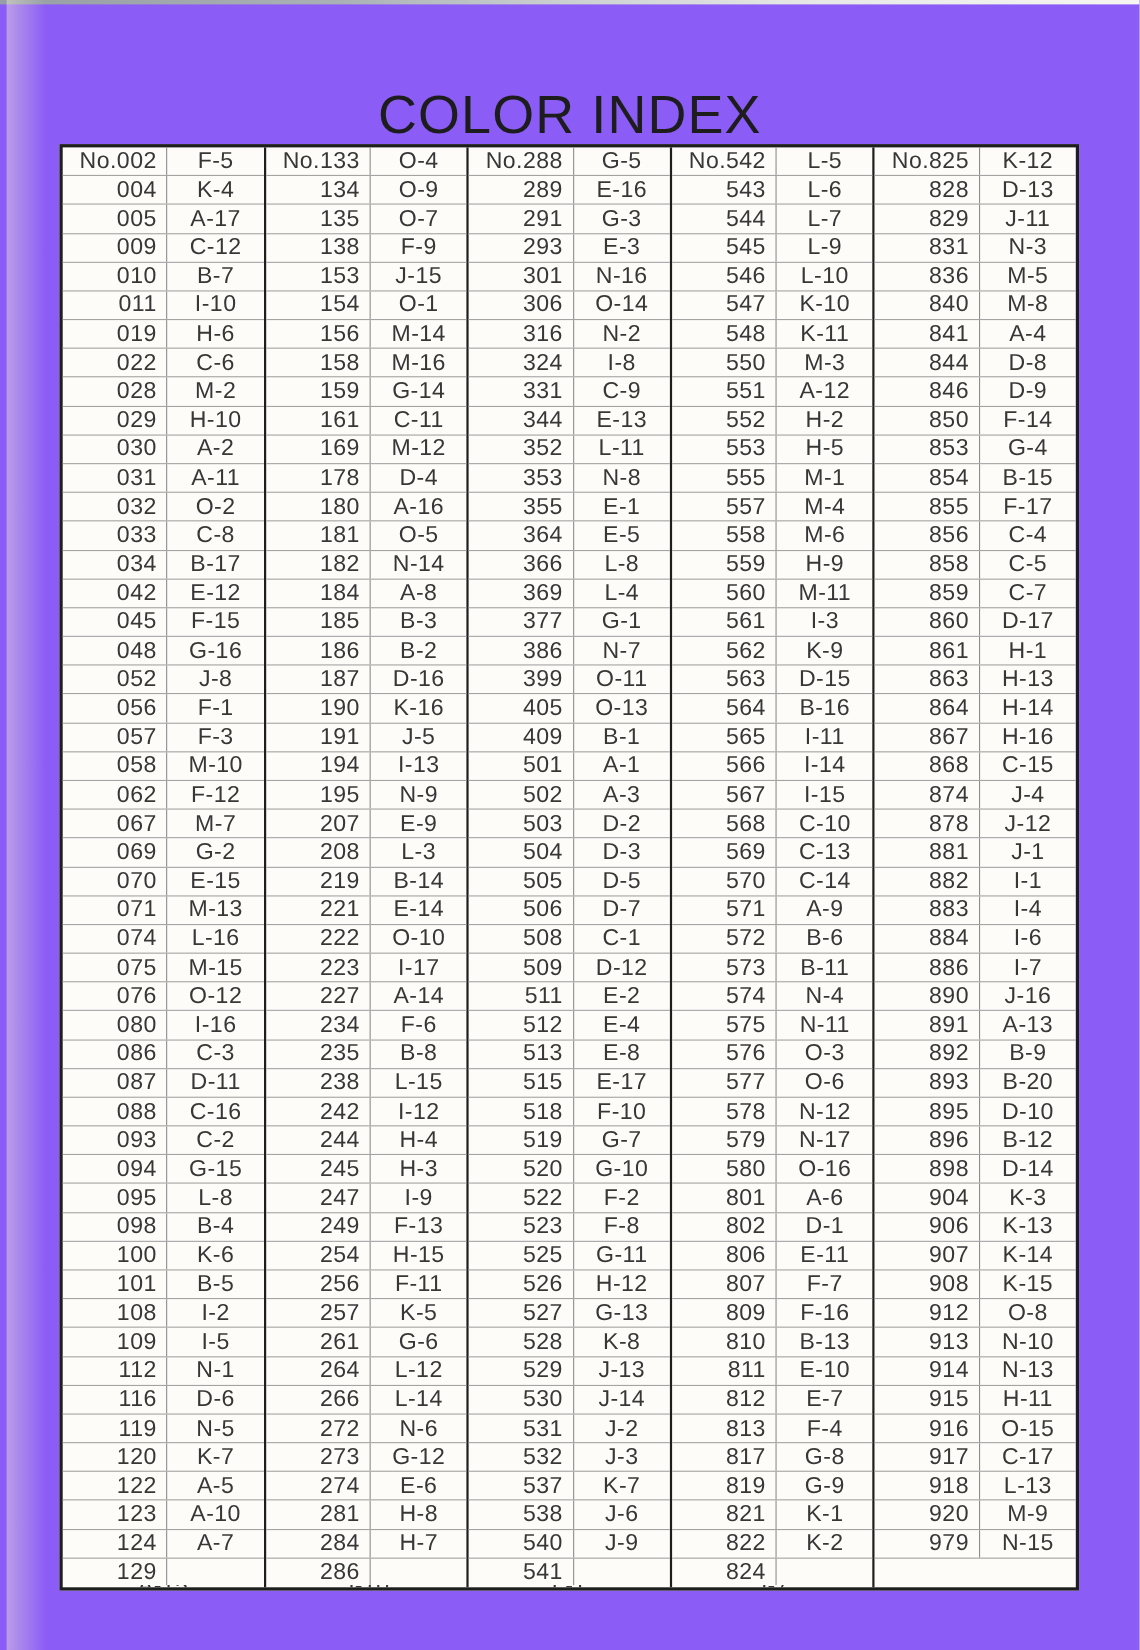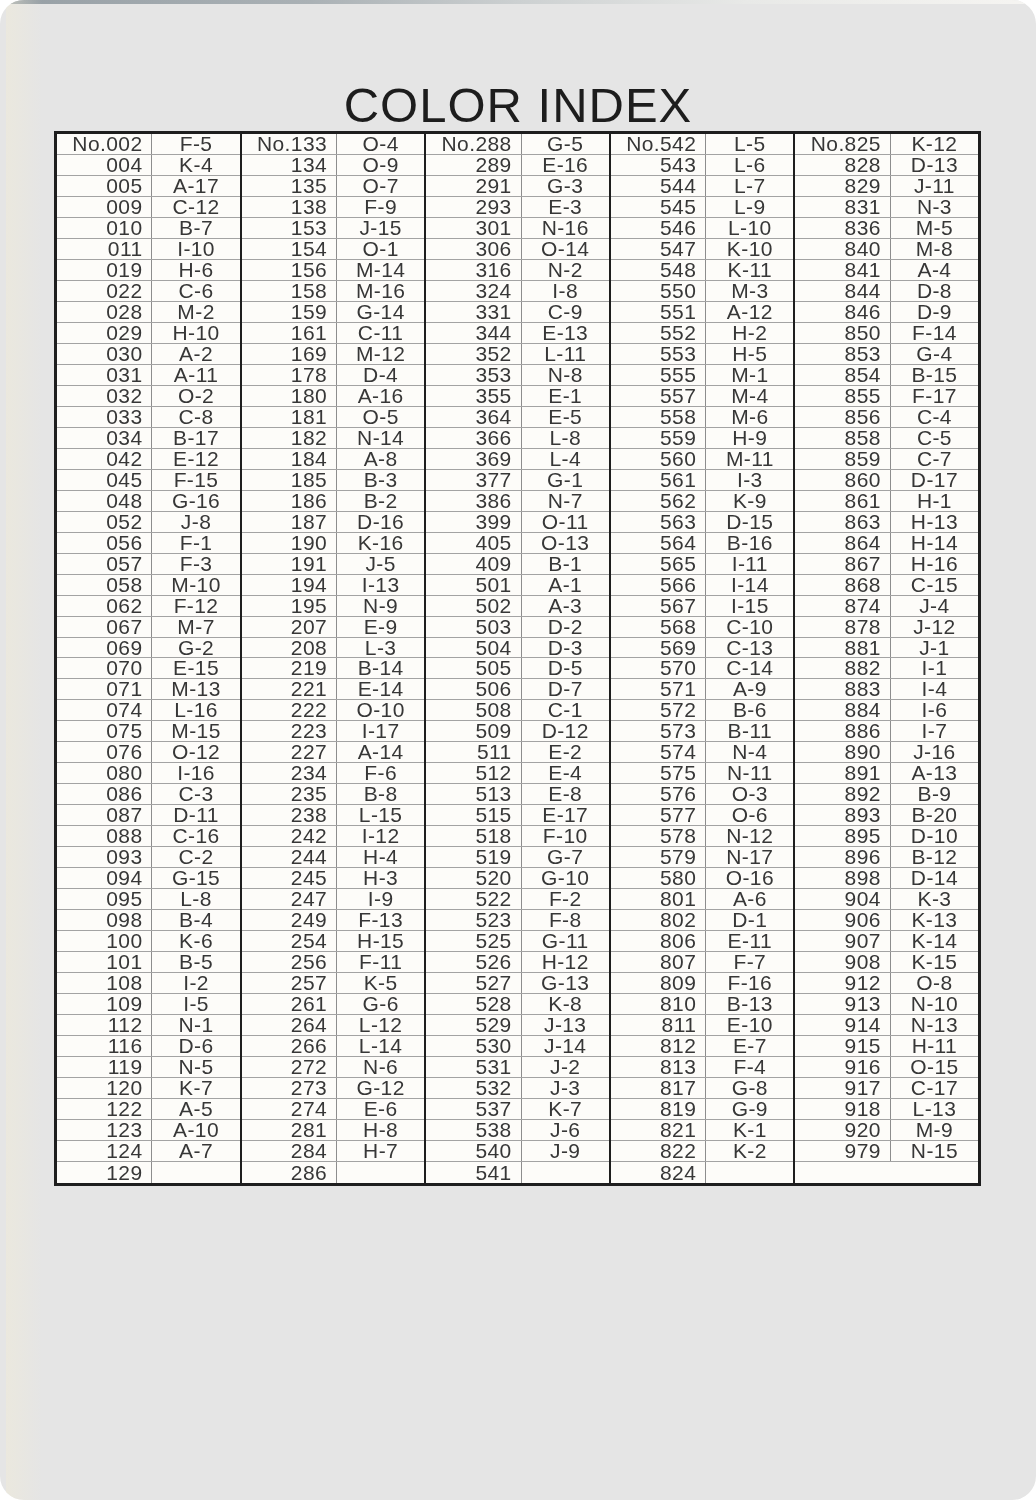--- a/index.html
+++ b/index.html
@@ -1,23 +1,22 @@
 <!DOCTYPE html>
 <html><head>
 <meta charset="utf-8">
 <style>
   html, body { margin: 0; padding: 0; }
   .page {
     position: relative;
     width: 1036px;
     height: 1500px;
-    background: #e5e5e5;
+    background: #8b5cf6;
     font-family: "Liberation Sans", sans-serif;
     overflow: hidden;
-    border-radius: 24px;
   }
   .scan-top-edge {
     position: absolute;
     top: 0; left: 0;
     width: 100%; height: 4px;
     background: linear-gradient(90deg, #969fa5 0%, #aab1b5 30%, #ccd0d1 50%, #e8e9e7 72%, #f6f5f2 100%);
   }
   .scan-left-band {
     position: absolute;
     top: 0; left: 6px;
@@ -43,21 +42,21 @@
     line-height: 1.1;
     font-weight: 300;
     letter-spacing: 1px;
     color: #1d1d1d;
   }
   .color-table {
     position: absolute;
     left: 54px;
     top: 131px;
     width: 927px;
-    height: 1055px;
+    height: 1315px;
     box-sizing: border-box;
     border: 3px solid #1e1e1e;
     display: flex;
     background: #fdfcf9;
   }
   .group {
     flex: 1 1 0;
     display: grid;
     grid-template-rows: repeat(50, 1fr);
     border-right: 2px solid #1e1e1e;

